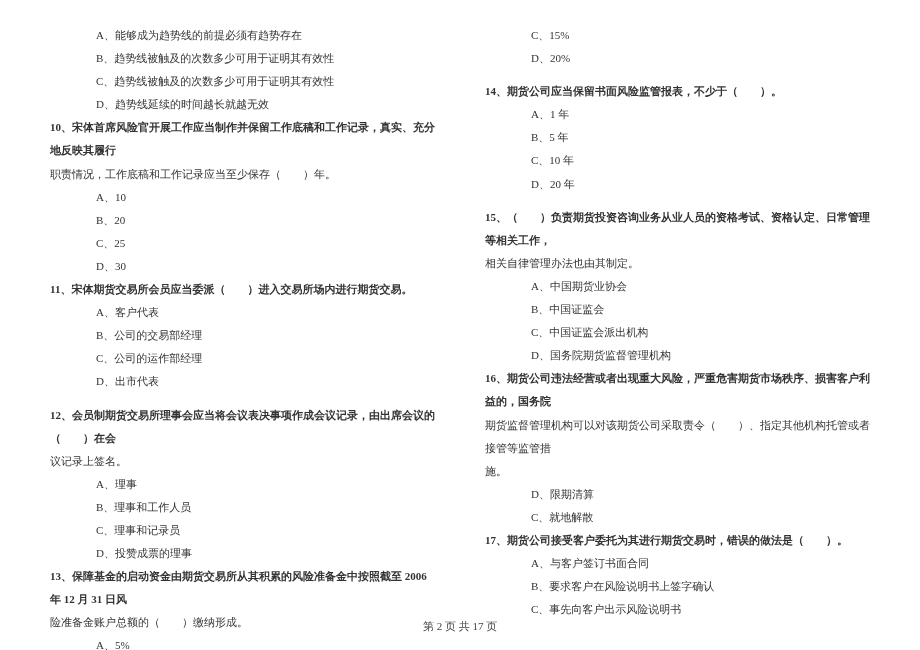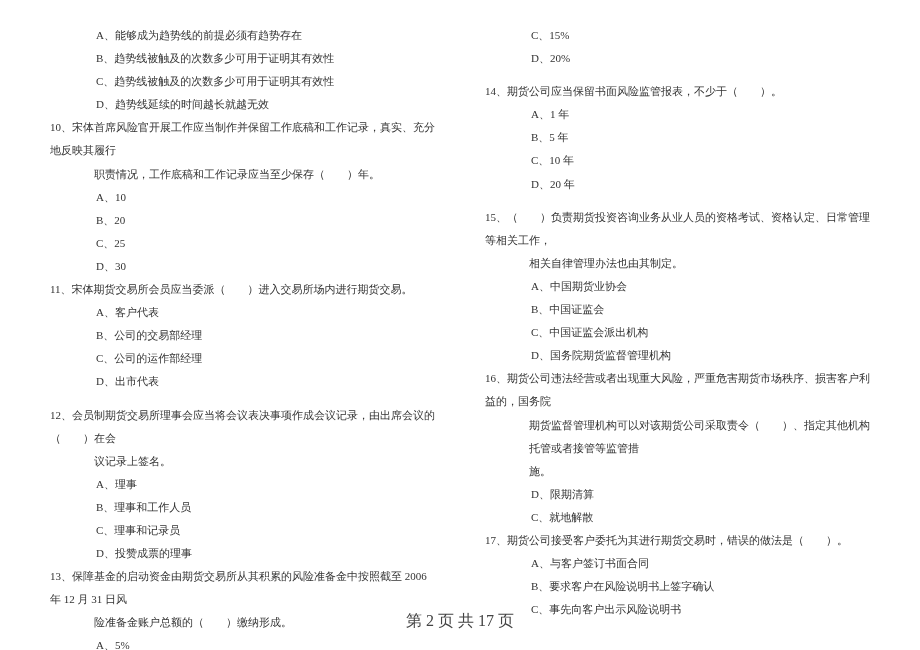--- a/index.html
+++ b/index.html
@@ -24,32 +24,32 @@
     }
     .col {
       flex: 1;
       min-width: 0;
     }
     .option {
       padding-left: 46px;
     }
     .question {
       padding-left: 0;
+      font-weight: bold;
     }
     .question-cont {
       padding-left: 0;
-      margin-left: 44px;
     }
     .footer {
       position: absolute;
       bottom: 12px;
       left: 0;
       right: 0;
       text-align: center;
-      font-size: 16px;
+      font-size: 11px;
       color: #444;
     }
   </style>
 </head>
 <body>
 
 <div class="columns">
   <div class="col">
     <div class="option">A、能够成为趋势线的前提必须有趋势存在</div>
     <div class="option">B、趋势线被触及的次数多少可用于证明其有效性</div>

